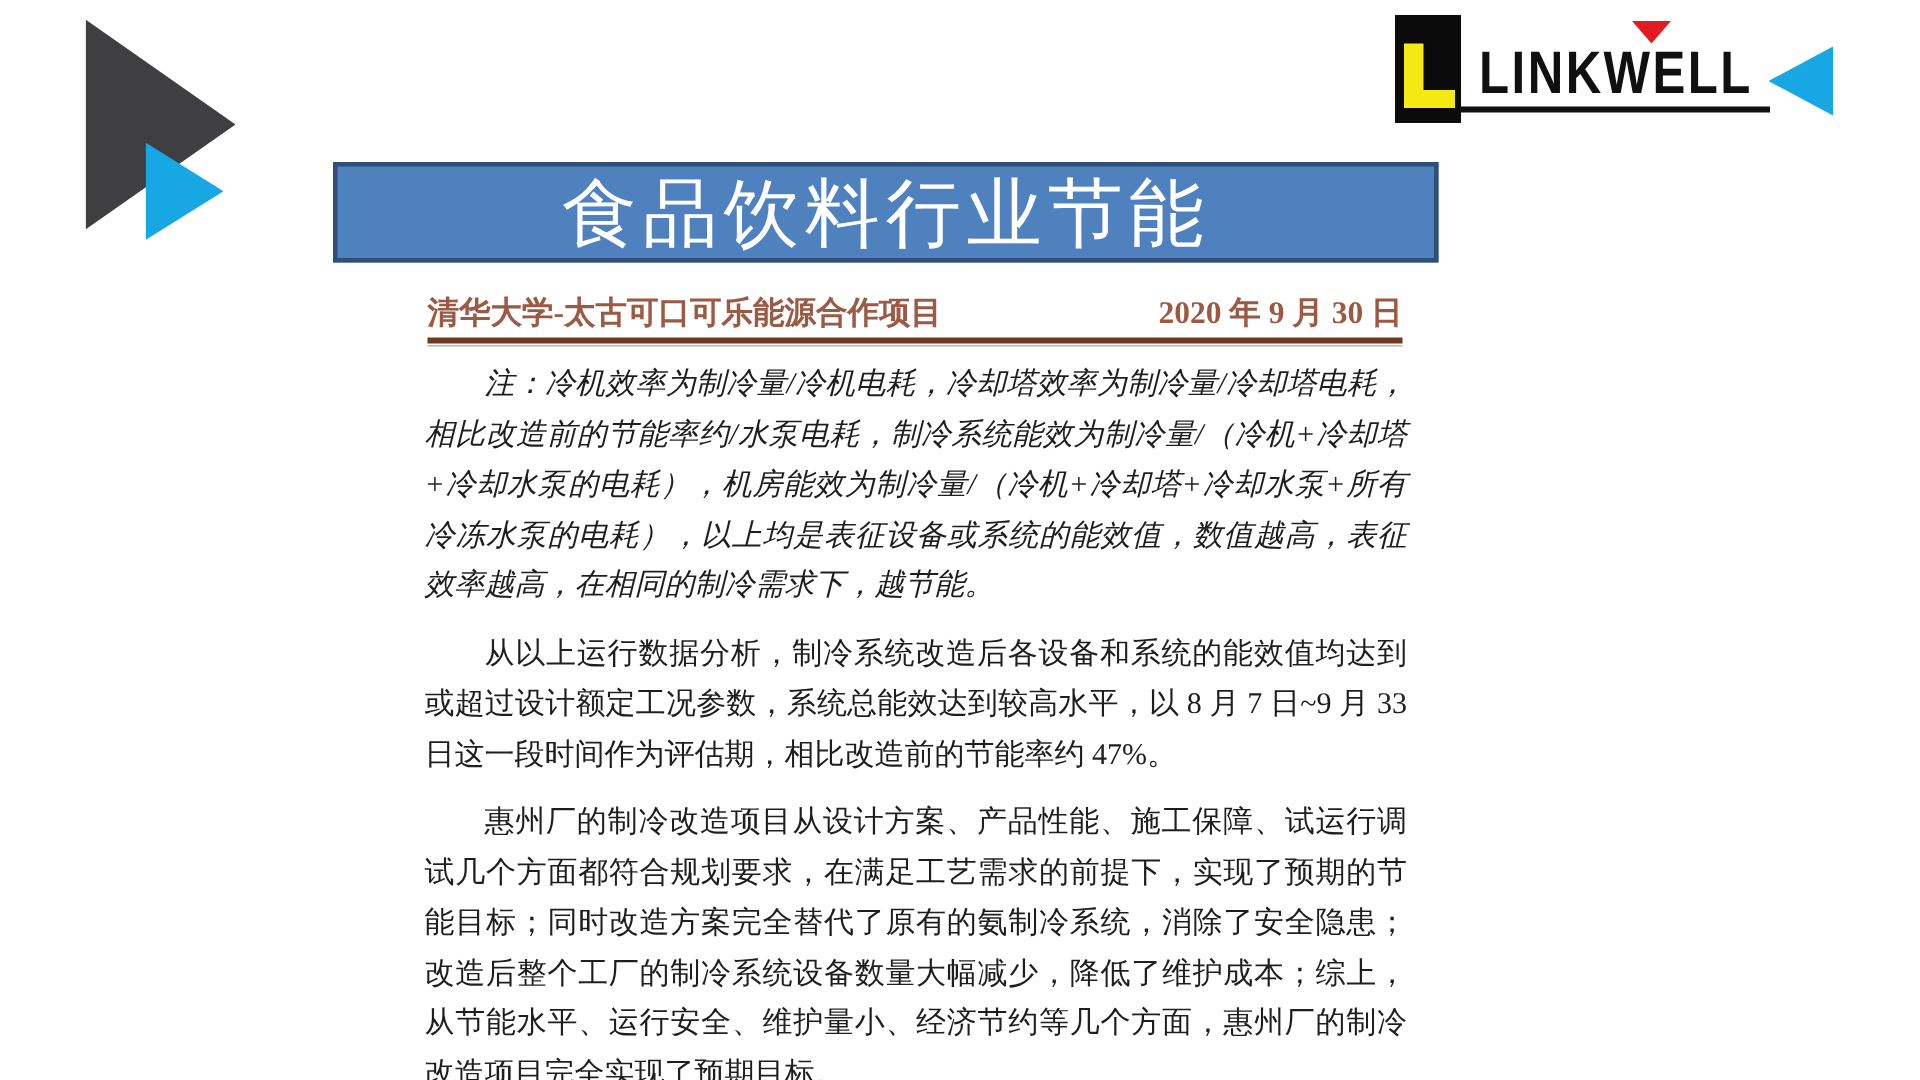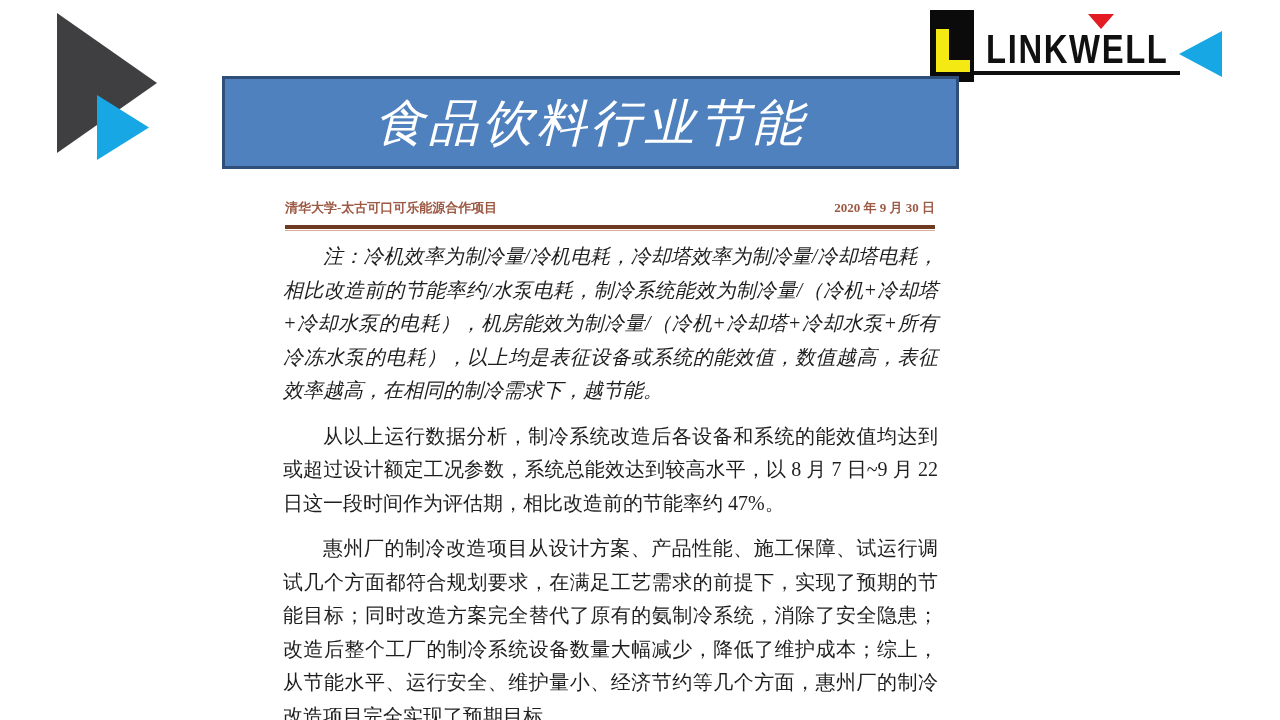--- a/index.html
+++ b/index.html
@@ -62,39 +62,39 @@
     border-top:15px solid var(--logo-red);
   }
   .logo-blue-tri{
     position:absolute;left:1179px;top:31px;width:43px;height:46px;
     background:var(--accent-cyan);
     clip-path:polygon(100% 0,0 50%,100% 100%);
   }
 
   
   .title-banner{
-    position:absolute;left:222px;top:76px;width:737px;height:93px;
+    position:absolute;left:222px;top:108px;width:737px;height:67px;
     box-sizing:border-box;
     background:var(--banner-fill);
     border:3px solid var(--banner-border);
-    display:flex;align-items:center;justify-content:center;font-style:italic;
+    display:flex;align-items:center;justify-content:center;
   }
   .title-text{
     color:var(--banner-text);
     font-size:50px;line-height:1;letter-spacing:4px;
     font-family:"Liberation Serif","DejaVu Serif",serif;
     white-space:nowrap;
   }
 
   
   .doc-header{
     position:absolute;left:285px;top:196px;width:650px;
     display:flex;justify-content:space-between;align-items:baseline;
     color:var(--header-text);
-    font-size:13px;font-weight:700;line-height:24px;
+    font-size:21px;font-weight:700;line-height:24px;
     white-space:nowrap;
   }
   .doc-rule{
     position:absolute;left:285px;top:225px;width:650px;height:0;
     border-top:4px solid var(--header-rule);
     border-bottom:1px solid var(--header-rule-light);
     padding-top:1px;
   }
   .doc-body{
     position:absolute;left:283px;top:240px;width:655px;
@@ -129,18 +129,18 @@
   </div>
 
   <div>
     <div class="doc-header">
       <span>清华大学-太古可口可乐能源合作项目</span>
       <span>2020 年 9 月 30 日</span>
     </div>
     <div class="doc-rule"></div>
     <div class="doc-body">
       <p class="note">注：冷机效率为制冷量/冷机电耗，冷却塔效率为制冷量/冷却塔电耗，相比改造前的节能率约/水泵电耗，制冷系统能效为制冷量/（冷机+冷却塔+冷却水泵的电耗），机房能效为制冷量/（冷机+冷却塔+冷却水泵+所有冷冻水泵的电耗），以上均是表征设备或系统的能效值，数值越高，表征效率越高，在相同的制冷需求下，越节能。</p>
-      <p>从以上运行数据分析，制冷系统改造后各设备和系统的能效值均达到或超过设计额定工况参数，系统总能效达到较高水平，以 8 月 7 日~9 月 22 日这一段时间作为评估期，相比改造前的节能率约 47%。</p>
+      <p>从以上运行数据分析，制冷系统改造后各设备和系统的能效值均达到或超过设计额定工况参数，系统总能效达到较高水平，以 8 月 7 日~9 月 33 日这一段时间作为评估期，相比改造前的节能率约 47%。</p>
       <p>惠州厂的制冷改造项目从设计方案、产品性能、施工保障、试运行调试几个方面都符合规划要求，在满足工艺需求的前提下，实现了预期的节能目标；同时改造方案完全替代了原有的氨制冷系统，消除了安全隐患；改造后整个工厂的制冷系统设备数量大幅减少，降低了维护成本；综上，从节能水平、运行安全、维护量小、经济节约等几个方面，惠州厂的制冷改造项目完全实现了预期目标。</p>
     </div>
   </div>
 
 </div>
 
 </body></html>

